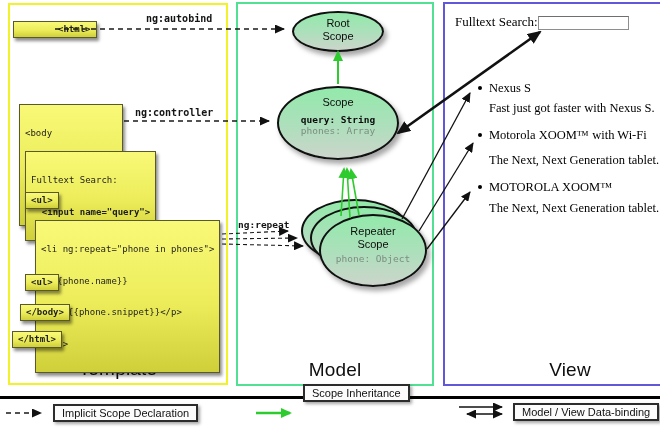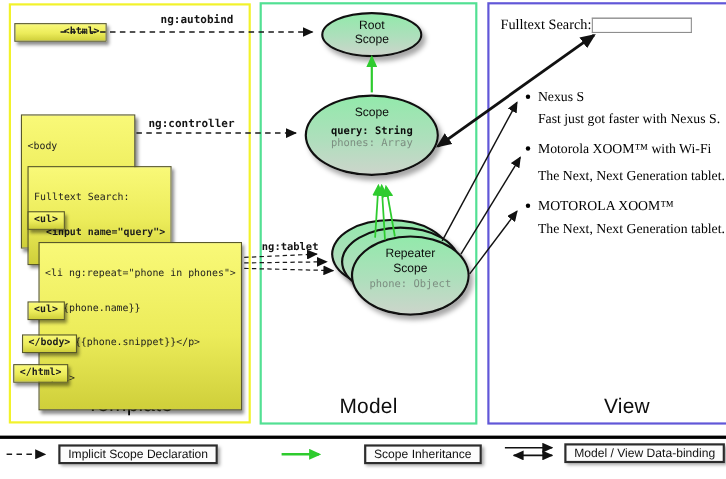--- a/index.html
+++ b/index.html
@@ -90,21 +90,21 @@
     <div>  &lt;p&gt;{{phone.snippet}}&lt;/p&gt;</div>
     <div>&lt;/li&gt;</div>
   </div>
 
   <div class="codebox tagbox" style="left:25px;top:274px;">&lt;ul&gt;</div>
   <div class="codebox tagbox" style="left:20px;top:304px;">&lt;/body&gt;</div>
   <div class="codebox tagbox" style="left:12px;top:331px;">&lt;/html&gt;</div>
 
   <div class="arrow-label" style="left:146px;top:13px;">ng:autobind</div>
   <div class="arrow-label" style="left:135px;top:107px;">ng:controller</div>
-  <div class="arrow-label small" style="left:238px;top:219px;">ng:tablet</div>
+  <div class="arrow-label small" style="left:238px;top:219px;">ng:repeat</div>
 
   <div class="scope" style="left:292px;top:11px;width:88px;height:33px;padding-top:4px;">
     <div class="name">Root</div>
     <div class="name">Scope</div>
   </div>
 
   <div class="scope" style="left:277px;top:86px;width:118px;height:62px;padding-top:8px;">
     <div class="name">Scope</div>
     <div style="height:5px;"></div>
     <div class="prop bold">query: String</div>
@@ -130,21 +130,21 @@
   <span class="bullet" style="left:478px;top:133px;"></span>
   <div class="phone-name" style="left:489px;top:128px;text-align:right;">Motorola XOOM™ with Wi-Fi</div>
   <div class="phone-snippet" style="left:489px;top:153px;">The Next, Next Generation tablet.</div>
 
   <span class="bullet" style="left:478px;top:185px;"></span>
   <div class="phone-name" style="left:489px;top:180px;">MOTOROLA XOOM™</div>
   <div class="phone-snippet" style="left:489px;top:201px;">The Next, Next Generation tablet.</div>
 
   <div id="separator"></div>
   <div class="legend-box" style="left:53px;top:404px;">Implicit Scope Declaration</div>
-  <div class="legend-box" style="left:303px;top:404px;margin-left:28px;">Scope Inheritance</div>
+  <div class="legend-box" style="left:303px;top:384px;">Scope Inheritance</div>
   <div class="legend-box" style="left:513px;top:403px;">Model / View Data-binding</div>
 
   <svg id="arrows" viewBox="0 0 660 435">
     <defs>
       <marker id="mkA" markerUnits="userSpaceOnUse" markerWidth="10" markerHeight="9" refX="9" refY="4.5" orient="auto-start-reverse">
         <path d="M0,0 L10,4.5 L0,9 z" fill="#111"></path>
       </marker>
       <marker id="mkBig" markerUnits="userSpaceOnUse" markerWidth="14" markerHeight="12" refX="12" refY="6" orient="auto-start-reverse">
         <path d="M0,0 L14,6 L0,12 z" fill="#111"></path>
       </marker>

